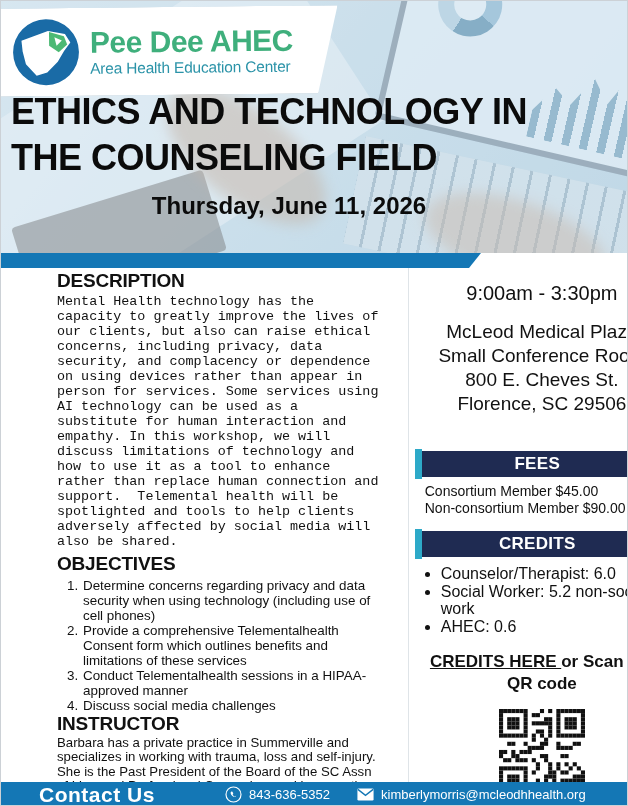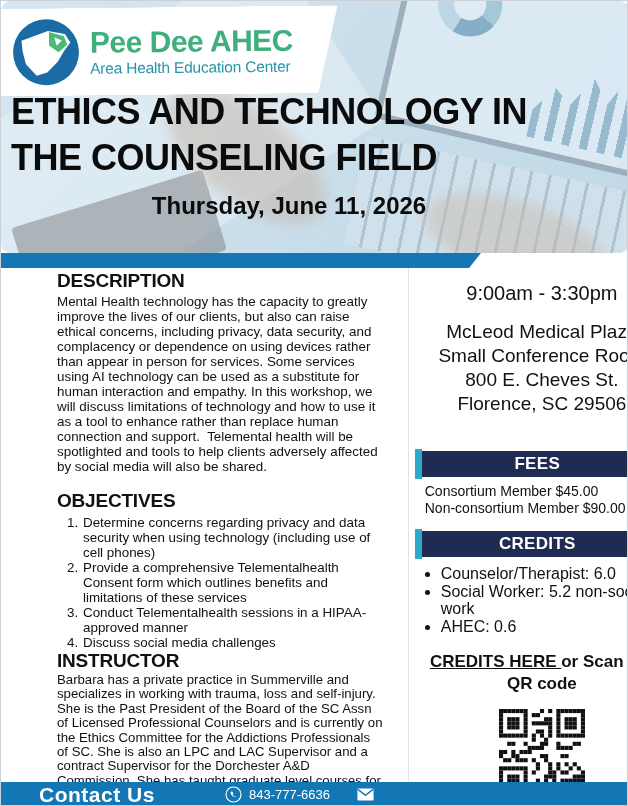--- a/index.html
+++ b/index.html
@@ -2,21 +2,21 @@
 <html><head>
 <meta charset="utf-8">
 <style>
   html,body{margin:0;padding:0;background:#ffffff;}
   body{font-family:"Liberation Sans","DejaVu Sans",sans-serif;color:#111;}
   .page{position:relative;width:628px;height:806px;overflow:hidden;background:#fff;
         border:1px solid #ccd1d6;box-sizing:border-box;}
 
   
   .hero{position:absolute;top:0;left:0;width:628px;height:252px;overflow:hidden;
-        background:linear-gradient(130deg,#e3eef4 0%,#cfe2ec 45%,#bdd6e4 100%);border-radius:10px;}
+        background:linear-gradient(130deg,#e3eef4 0%,#cfe2ec 45%,#bdd6e4 100%);}
   .ph{position:absolute;}
   .ph-paper{left:-60px;top:40px;width:420px;height:210px;background:rgba(255,255,255,.55);
             transform:rotate(-33deg);}
   .ph-notebook{left:18px;top:196px;width:200px;height:84px;background:rgba(90,80,74,.55);
                transform:rotate(-17deg);border-radius:4px;}
   .ph-hand1{left:150px;top:110px;width:190px;height:90px;background:rgba(196,158,130,.55);
             border-radius:50%;transform:rotate(38deg);filter:blur(7px);}
   .ph-hand2{left:420px;top:200px;width:190px;height:80px;background:rgba(201,164,136,.5);
             border-radius:50%;transform:rotate(18deg);filter:blur(7px);}
   .ph-screen{left:390px;top:-30px;width:280px;height:170px;background:rgba(238,246,250,.85);
@@ -49,21 +49,21 @@
   
   .divider-bar{position:absolute;left:0;top:252px;width:480px;height:15px;background:#1477b5;
       clip-path:polygon(0 0,100% 0,calc(100% - 12px) 100%,0 100%);}
 
   
   .content{position:absolute;left:0;top:267px;width:626px;height:514px;display:flex;padding-left:48px;}
   .col-left{width:350px;box-sizing:border-box;padding:2px 4px 0 8px;}
   .col-right{width:276px;box-sizing:border-box;border-left:1px solid #dfe4e8;padding:0 6px 0 6px;margin-left:20px;}
 
   h2.sec{font-size:19px;font-weight:bold;margin:0;letter-spacing:-.2px;}
-  .body-text{font-size:13.4px;line-height:15px;margin:2px 0 16px 0;white-space:pre-wrap;}
+  .body-text{font-size:13.4px;line-height:15px;margin:2px 0 4px 0;white-space:pre-wrap;font-family:Liberation Mono, monospace;}
   ol.obj{margin:3px 0 0 0;padding-left:25px;font-size:13.4px;line-height:15px;}
   ol.obj li{margin:0;padding-left:1px;}
   .sec-gap{margin-top:9px;}
   .cred{font-size:13.4px;line-height:15px;font-weight:bold;margin:1px 0 0 0;}
   .bio{font-size:13.2px;line-height:14.4px;margin:1px 0 0 0;}
 
   .ev-time{margin-top:14px;text-align:center;font-size:20px;}
   .ev-addr{margin-top:15px;text-align:center;font-size:19px;line-height:24px;}
 
   .bar{position:relative;margin:0 0 0 5px;width:222px;height:26px;background:#1f2b52;
@@ -393,24 +393,25 @@
   </div>
 
   <div class="footer">
     <div class="contact-label">Contact Us</div>
 
     <div class="f-item f-phone">
       <svg width="17" height="17" viewBox="0 0 24 24">
         <circle cx="12" cy="12" r="10.6" fill="none" stroke="#ffffff" stroke-width="1.6"></circle>
         <path d="M15.8 14.2c-.5-.3-1.1-.2-1.5.2l-.6.6c-1.3-.7-2.3-1.7-3-3l.6-.6c.4-.4.5-1 .2-1.5l-.9-1.5c-.4-.6-1.2-.8-1.8-.4-.6.4-1 1.2-.9 1.9.5 2.8 2.7 5 5.5 5.5.8.1 1.5-.3 1.9-.9.4-.6.2-1.4-.4-1.8z" fill="#ffffff"></path>
       </svg>
-      <span>843-777-6636</span>
+      <span>843-636-5352</span>
     </div>
 
     <div class="f-item f-email">
       <svg width="17" height="13" viewBox="0 0 20 15">
         <rect x="0.5" y="0.5" width="19" height="14" rx="1.5" fill="#ffffff"></rect>
         <path d="M1 1.5 L10 8.5 L19 1.5" fill="none" stroke="#1477b5" stroke-width="1.6"></path>
       </svg>
+      <span>kimberlymorris@mcleodhhealth.org</span>
     </div>
   </div>
 
 </div>
 
 </body></html>

